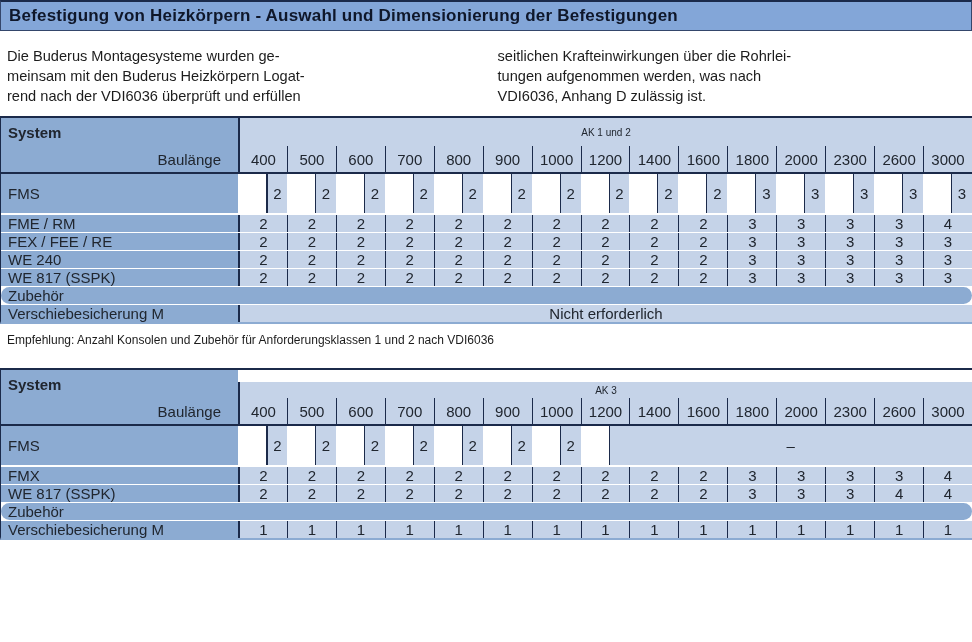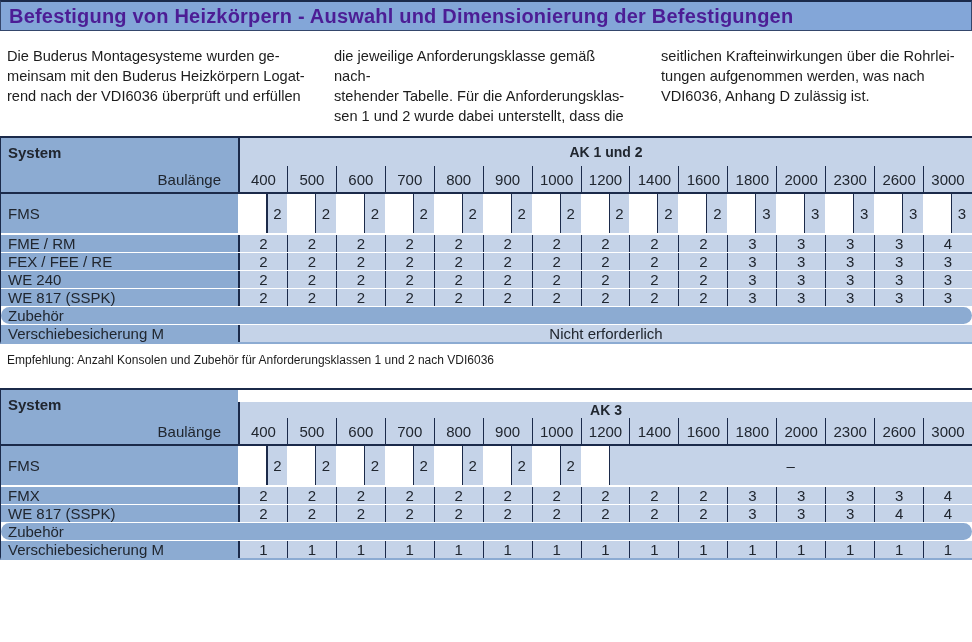--- a/index.html
+++ b/index.html
@@ -14,21 +14,21 @@
   
   .titlebar {
     height: 31px;
     background: var(--title-bar-bg, #83a6d8);
     border: 1px solid #34466b;
     border-top: 2px solid var(--border-navy, #1b2a4a);
     display: flex; align-items: center;
     padding: 0 8px;
   }
   .titlebar .title {
-    color: #4c1d95; font-weight: bold; font-size: 20px; letter-spacing: 0.2px;
+    color: #0f172a; font-weight: bold; font-size: 17px; letter-spacing: 0.2px;
   }
   
   .intro { display: flex; gap: 26px; margin: 15px 10px 3px 7px; }
   .intro p {
     flex: 1; margin: 0;
     font-size: 14.6px; line-height: 20px;
     white-space: pre-line;
   }
   
   .dtable {
@@ -48,21 +48,21 @@
   .c-label {
     background: var(--medium-blue, #8cabd2);
     display: flex; align-items: center;
     padding-left: 7px; font-size: 15px;
   }
   .c-system { font-weight: bold; }
   .c-baulaenge { justify-content: flex-end; padding-left: 0; padding-right: 17px; font-weight: normal; }
   .c-band {
     background: var(--light-blue, #c5d3e8);
     display: flex; align-items: center; justify-content: center;
-    font-weight: bold; font-size: 14px;
+    font-weight: normal; font-size: 10px;
     border-left: 2px solid var(--border-navy, #1b2a4a);
   }
   .c-num {
     background: var(--light-blue, #c5d3e8);
     display: flex; align-items: center; justify-content: center;
     font-size: 15px;
     border-left: 1px solid var(--border-navy, #1b2a4a);
   }
   .trow > .c-num:nth-child(2), .trow > .c-merged:nth-child(2) { border-left-width: 2px; }
   .c-bandrow {
@@ -80,23 +80,20 @@
 <div class="page">
 
   <header class="titlebar">
     <span class="title">Befestigung von Heizkörpern - Auswahl und Dimensionierung der Befestigungen</span>
   </header>
 
   <section class="intro">
     <p>Die Buderus Montagesysteme wurden ge-
 meinsam mit den Buderus Heizkörpern Logat-
 rend nach der VDI6036 überprüft und erfüllen</p>
-    <p>die jeweilige Anforderungsklasse gemäß nach-
-stehender Tabelle. Für die Anforderungsklas-
-sen 1 und 2 wurde dabei unterstellt, dass die</p>
     <p>seitlichen Krafteinwirkungen über die Rohrlei-
 tungen aufgenommen werden, was nach
 VDI6036, Anhang D zulässig ist.</p>
   </section>
 
   <div class="dtable" id="table-ak12">
       <div class="t-head">
         <div class="trow hA">
           <div class="c-label c-system">System</div>
           <div class="c-band" style="grid-column: span 15;">AK 1 und 2</div>

